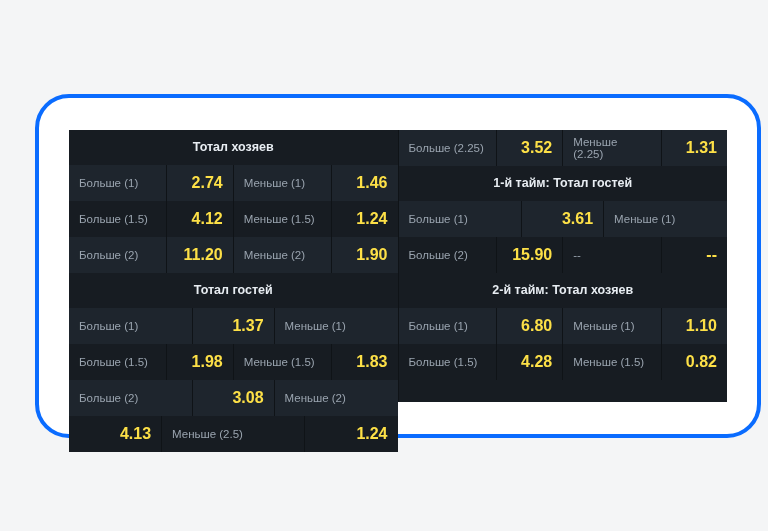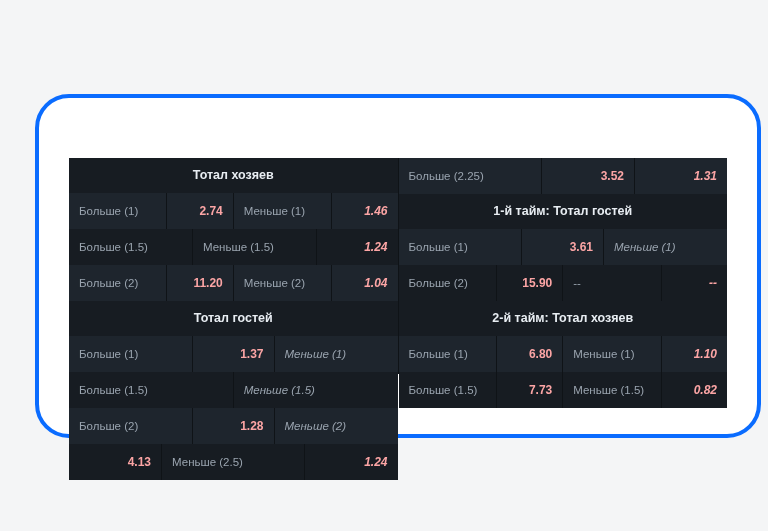--- a/index.html
+++ b/index.html
@@ -12,21 +12,21 @@
     display: flex;
     align-items: center;
     justify-content: center;
   }
   .frame {
     width: 726px;
     height: 344px;
     background: #ffffff;
     border: 4px solid #0a6cff;
     border-radius: 34px;
-    padding: 60px 30px;
+    padding: 32px 30px;
     display: flex;
     align-items: center;
     justify-content: center;
     margin-left: 28px;
   }
   .dark {
     background: #171c22;
     width: 100%;
     height: 100%;
     color: #c7ced6;
@@ -58,32 +58,32 @@
   }
   .row:nth-child(odd) .cell { background: #1e252d; }
   .row:nth-child(even) .cell { background: #171c22; }
   .cell {
     flex: 1;
     display: flex;
     align-items: center;
     padding: 0 10px;
     border-right: 1px solid #0f1317;
   }
-  .cell:last-child { border-right: none; font-style: italic; }
+  .cell:last-child { border-right: none; }
   .cell.lbl {
     flex: 1.7;
     color: #9aa4af;
     font-size: 11.5px;
   }
   .cell.odd {
     flex: 1;
     justify-content: flex-end;
-    color: #fca5a5;
+    color: #fde047;
     font-weight: 700;
-    font-size: 12px;
+    font-size: 16px;
   }
   .rows { display: flex; flex-direction: column; }
   
   .standalone .row .cell { background: #1e252d; }
 </style>
 </head>
 <body>
 
 <div class="frame">
   <div class="dark">
@@ -94,65 +94,69 @@
         <div class="sect-title">Тотал хозяев</div>
         <div class="rows">
           <div class="row">
             <div class="cell lbl">Больше (1)</div>
             <div class="cell odd">2.74</div>
             <div class="cell lbl">Меньше (1)</div>
             <div class="cell odd">1.46</div>
           </div>
           <div class="row">
             <div class="cell lbl">Больше (1.5)</div>
+            <div class="cell odd">4.12</div>
             <div class="cell lbl">Меньше (1.5)</div>
             <div class="cell odd">1.24</div>
           </div>
           <div class="row">
             <div class="cell lbl">Больше (2)</div>
             <div class="cell odd">11.20</div>
             <div class="cell lbl">Меньше (2)</div>
-            <div class="cell odd">1.04</div>
+            <div class="cell odd">1.90</div>
           </div>
         </div>
       </div>
 
       <div class="sect">
         <div class="sect-title">Тотал гостей</div>
         <div class="rows">
           <div class="row">
             <div class="cell lbl">Больше (1)</div>
             <div class="cell odd">1.37</div>
             <div class="cell lbl">Меньше (1)</div>
           </div>
           <div class="row">
             <div class="cell lbl">Больше (1.5)</div>
+            <div class="cell odd">1.98</div>
             <div class="cell lbl">Меньше (1.5)</div>
+            <div class="cell odd">1.83</div>
           </div>
           <div class="row">
             <div class="cell lbl">Больше (2)</div>
-            <div class="cell odd">1.28</div>
+            <div class="cell odd">3.08</div>
             <div class="cell lbl">Меньше (2)</div>
           </div>
           <div class="row">
             <div class="cell odd">4.13</div>
             <div class="cell lbl">Меньше (2.5)</div>
             <div class="cell odd">1.24</div>
           </div>
         </div>
       </div>
 
     </div>
 
     <div class="col">
 
       <div class="standalone rows">
         <div class="row">
           <div class="cell lbl">Больше (2.25)</div>
           <div class="cell odd">3.52</div>
+          <div class="cell lbl">Меньше (2.25)</div>
           <div class="cell odd">1.31</div>
         </div>
       </div>
 
       <div class="sect">
         <div class="sect-title">1-й тайм: Тотал гостей</div>
         <div class="rows">
           <div class="row">
             <div class="cell lbl">Больше (1)</div>
             <div class="cell odd">3.61</div>
@@ -171,21 +175,21 @@
         <div class="sect-title">2-й тайм: Тотал хозяев</div>
         <div class="rows">
           <div class="row">
             <div class="cell lbl">Больше (1)</div>
             <div class="cell odd">6.80</div>
             <div class="cell lbl">Меньше (1)</div>
             <div class="cell odd">1.10</div>
           </div>
           <div class="row">
             <div class="cell lbl">Больше (1.5)</div>
-            <div class="cell odd">7.73</div>
+            <div class="cell odd">4.28</div>
             <div class="cell lbl">Меньше (1.5)</div>
             <div class="cell odd">0.82</div>
           </div>
         </div>
       </div>
 
     </div>
 
   </div>
 </div>

